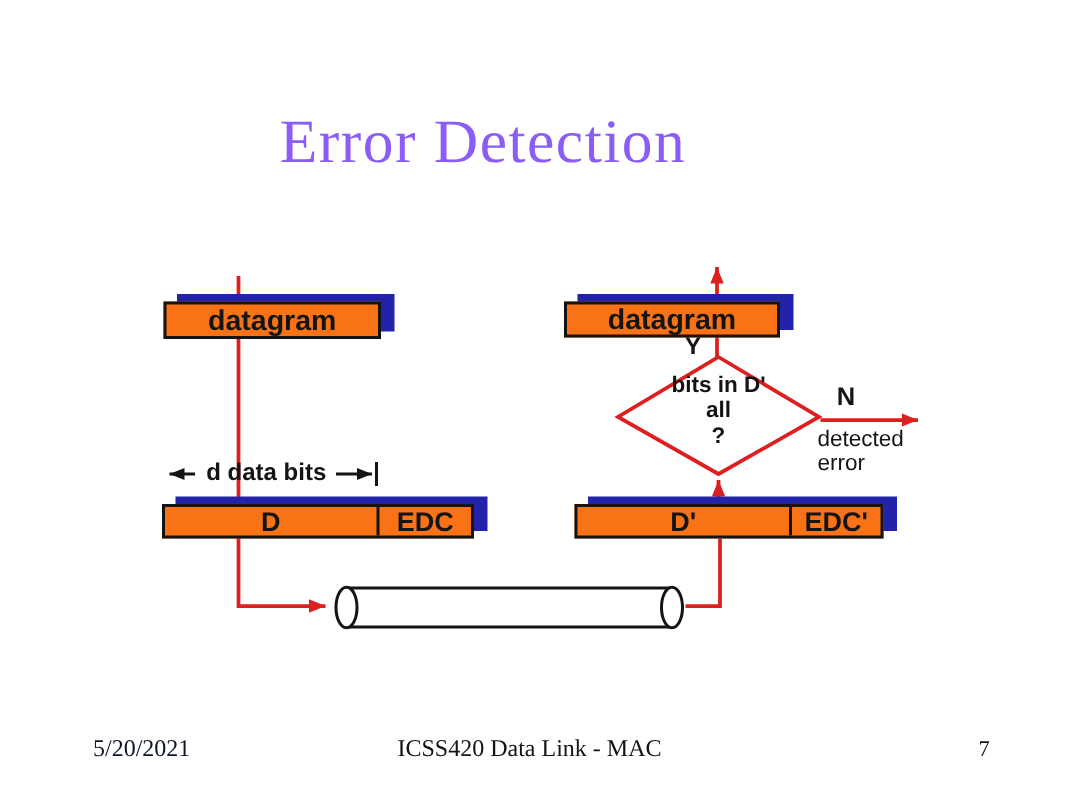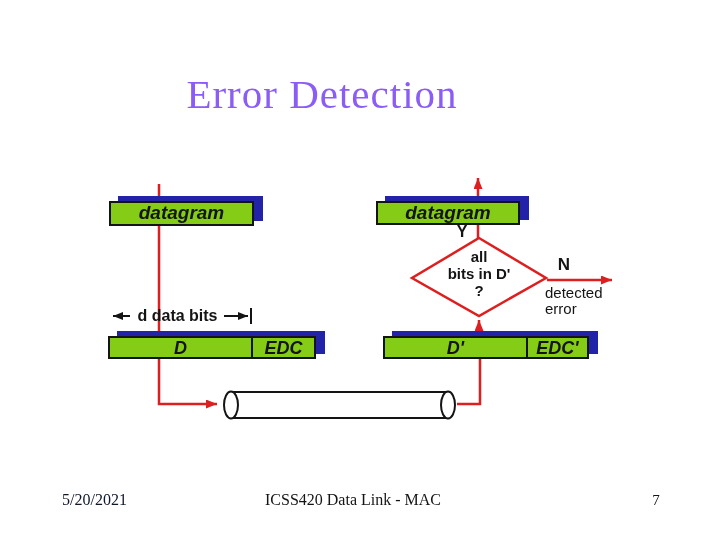--- a/index.html
+++ b/index.html
@@ -16,24 +16,24 @@
          letter-spacing:1px;color:#8b5cf6;margin-left:32px;}
   svg.art{position:absolute;left:0;top:0;z-index:1;}
   .red-line{stroke:var(--arrow-red);stroke-width:2.5;fill:none;}
   .ink-line{stroke:var(--ink);stroke-width:2;fill:none;}
   .red-fill{fill:var(--arrow-red);}
   .ink-fill{fill:var(--ink);}
   .diamond{fill:#fff;stroke:var(--arrow-red);stroke-width:2.5;}
   .cyl-body{fill:#fff;stroke:none;}
   .cyl-end{fill:#fff;stroke:var(--ink);stroke-width:2;}
 
-  .shadow-box{position:absolute;z-index:2;background:#84cc16;border:2px solid var(--ink);
+  .shadow-box{position:absolute;z-index:2;background:#f97316;border:2px solid var(--ink);
               box-shadow:9px -5px 0 0 var(--shadow-blue);
-              display:flex;align-items:flex-start;justify-content:center;
-              font-weight:bold;font-size:19px;line-height:1;font-style:italic;}
+              display:flex;align-items:flex-end;justify-content:center;
+              font-weight:bold;font-size:19px;line-height:1;}
   .dg-left{left:109px;top:201px;width:145px;height:25px;}
   .dg-right{left:376px;top:201px;width:144px;height:24px;}
   .frame{padding:0;justify-content:stretch;font-size:18px;}
   .frame .cell{display:flex;align-items:center;justify-content:center;height:100%;}
   .frame .cell-d{width:143px;border-right:2px solid var(--ink);}
   .frame .cell-edc{flex:1;}
   .dedc-left{left:108px;top:336px;width:208px;height:23px;}
   .dedc-right{left:383px;top:336px;width:206px;height:23px;}
 
   .lbl{position:absolute;z-index:2;line-height:1;}
@@ -111,22 +111,22 @@
     </div>
   </div>
 
   <div class="shadow-box dg-right">
     <span>datagram</span>
   </div>
 
   <div class="lbl y-label">Y</div>
 
   <div class="lbl decision-text">
+    <div>bits in D'</div>
     <div>all</div>
-    <div>bits in D'</div>
     <div>?</div>
   </div>
 
   <div class="lbl n-label">N</div>
 
   <div class="lbl detected">
     <div>detected</div>
     <div>error</div>
   </div>
 

